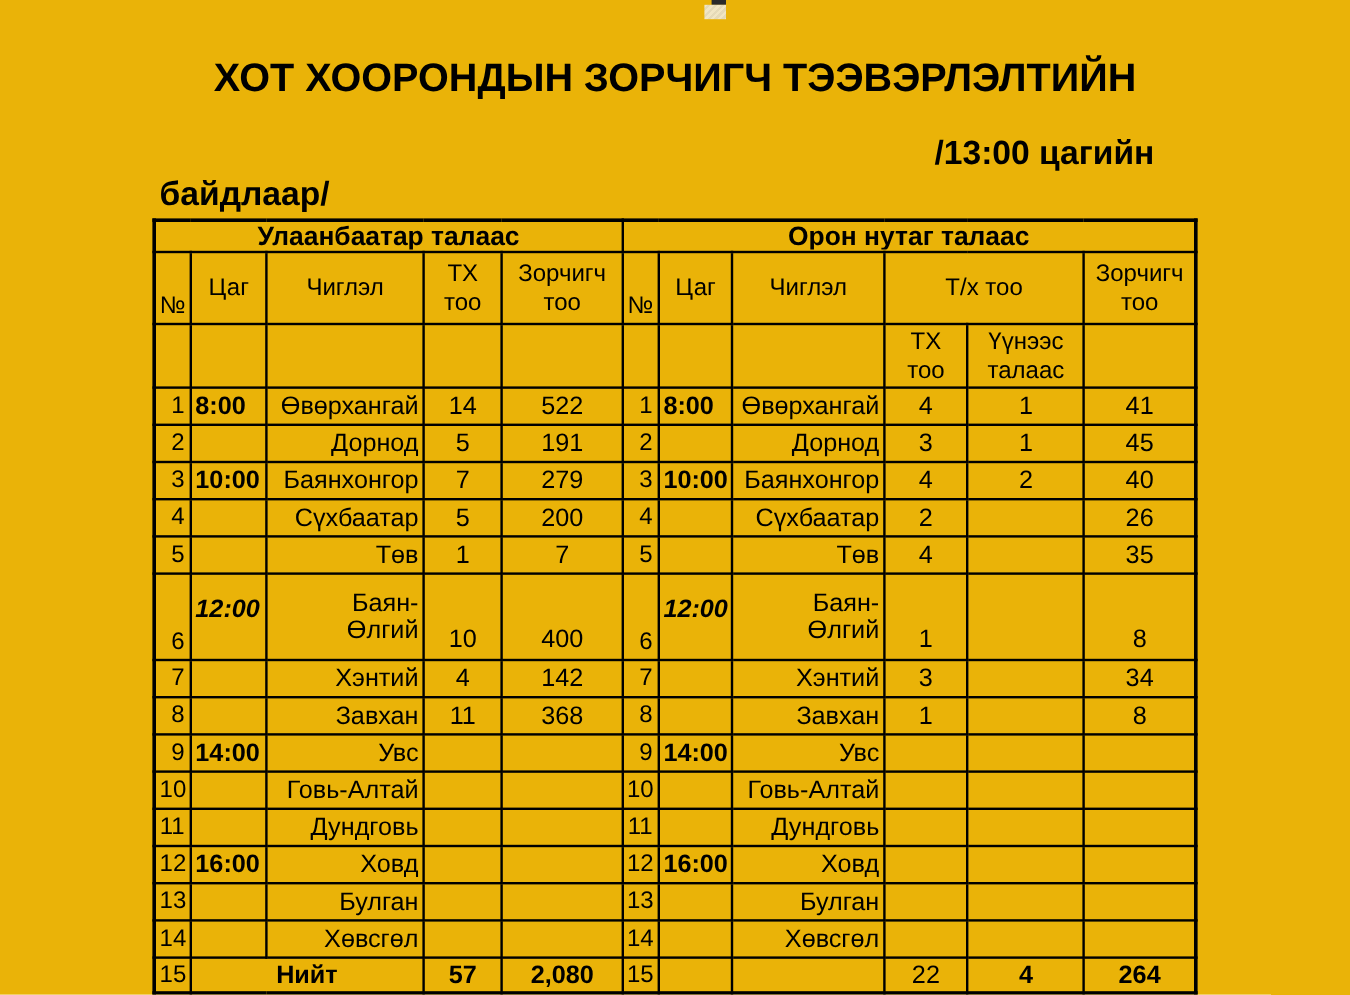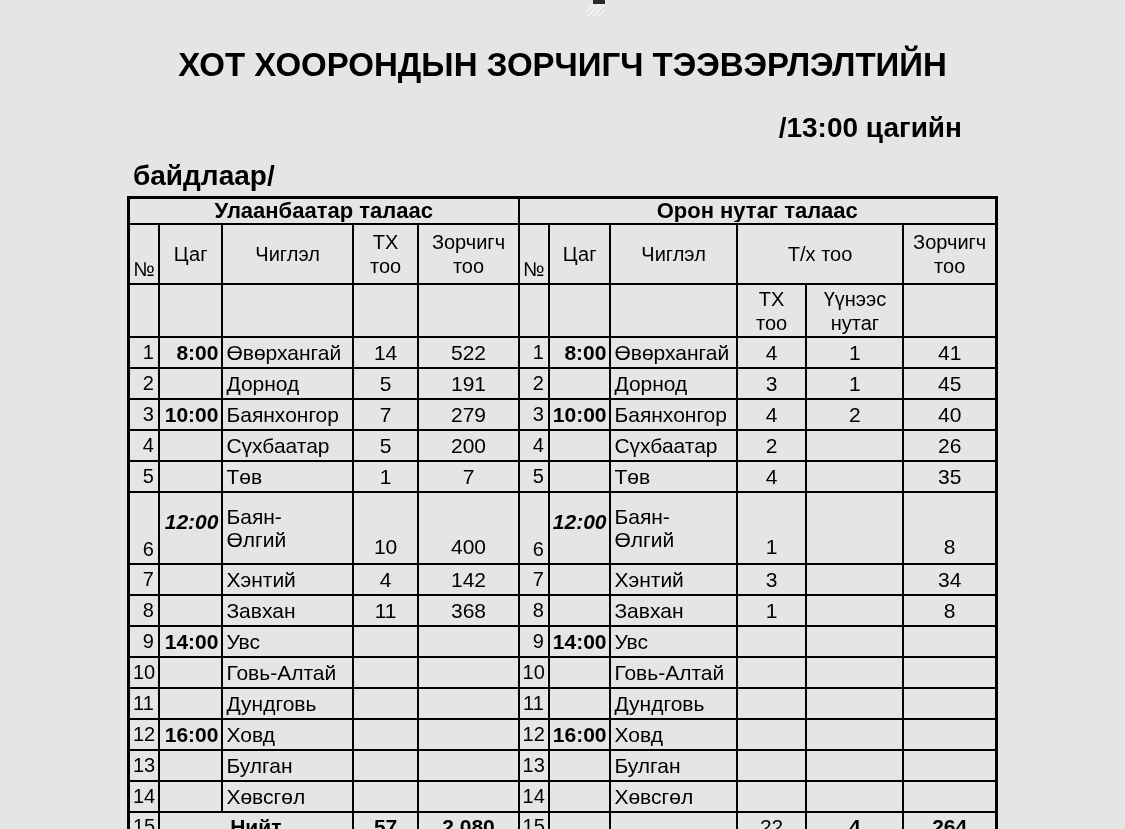--- a/index.html
+++ b/index.html
@@ -1,39 +1,39 @@
 <!DOCTYPE html>
 <html><head>
 <meta charset="utf-8">
 <style>
   html, body { margin:0; padding:0; background:#ffffff; }
   body { font-family:"Liberation Sans", sans-serif; color:#000; }
-  .page { position:relative; width:1125px; height:829px; background:#e5e5e5; overflow:hidden; }
+  .page { position:relative; width:1125px; height:829px; background:#eab308; overflow:hidden; }
   .artifact-top { position:absolute; left:593px; top:0; width:12px; height:4px; background:#2a2a2a; }
   .artifact-top::after { content:""; position:absolute; left:-6px; top:4px; width:18px; height:12px;
     background:repeating-linear-gradient(135deg,#f2f2f2 0 2px,#e3e3e3 2px 4px); opacity:.8; }
   .content { margin-left:127px; width:871px; }
   .title { margin:0; padding-top:44px; text-align:center; font-weight:bold;
            font-size:33px; line-height:42px; letter-spacing:0px; }
   .sub-right { text-align:right; font-weight:bold; font-size:28px; margin-top:26px; padding-right:36px; }
-  .sub-left  { text-align:left;  font-weight:bold; font-size:28px; margin-top:16px; padding-left:6px; }
+  .sub-left  { text-align:left;  font-weight:bold; font-size:28px; margin-top:2px; padding-left:6px; }
 
   table.report { border-collapse:collapse; table-layout:fixed; width:871px; margin-top:4px;
                  border:3px solid #000; }
   .report th, .report td { border:2px solid #000; padding:0 3px; overflow:hidden; }
   .report th { font-weight:normal; font-size:20px; text-align:center; vertical-align:middle; line-height:24px; }
   tr.band th { font-weight:bold; font-size:22px; height:24px;border-radius:12px; }
   tr.head1 th { height:56px; }
   tr.head2 th { height:51px; }
   th.num-h { vertical-align:bottom; padding-bottom:2px; }
 
   .report td { font-size:21px; height:29px; vertical-align:middle; }
   td.num  { text-align:right; padding-right:4px; font-size:20px; }
-  td.time { text-align:right; font-weight:bold; }
-  td.dir  { text-align:left; white-space:pre-line; line-height:23px; }
+  td.time { text-align:left; font-weight:bold; }
+  td.dir  { text-align:right; white-space:pre-line; line-height:23px; }
   td.val  { text-align:center; }
   tr.tall td { height:53px; }
   tr.tall td.num  { vertical-align:bottom; padding-bottom:2px; }
   tr.tall td.time { vertical-align:top; padding-top:17px;font-style:italic; }
   tr.tall td.val  { vertical-align:bottom; padding-bottom:4px; }
   tr.total td { height:27px; font-weight:bold; }
   tr.total td.num { font-weight:normal; }
   tr.total td.normal { font-weight:normal; }
   td.total-label { text-align:center; font-weight:bold; }
 </style>
@@ -81,21 +81,21 @@
         <tr class="head2">
           <th></th>
           <th></th>
           <th></th>
           <th></th>
           <th></th>
           <th></th>
           <th></th>
           <th></th>
           <th>ТХ тоо</th>
-          <th>Үүнээс нутаг</th>
+          <th>Үүнээс талаас</th>
           <th></th>
         </tr>
       </thead>
       <tbody id="table-body">
         <tr>
             <td class="num">1</td>
             <td class="time">8:00</td>
             <td class="dir">Өвөрхангай</td>
             <td class="val">14</td>
             <td class="val">522</td>

